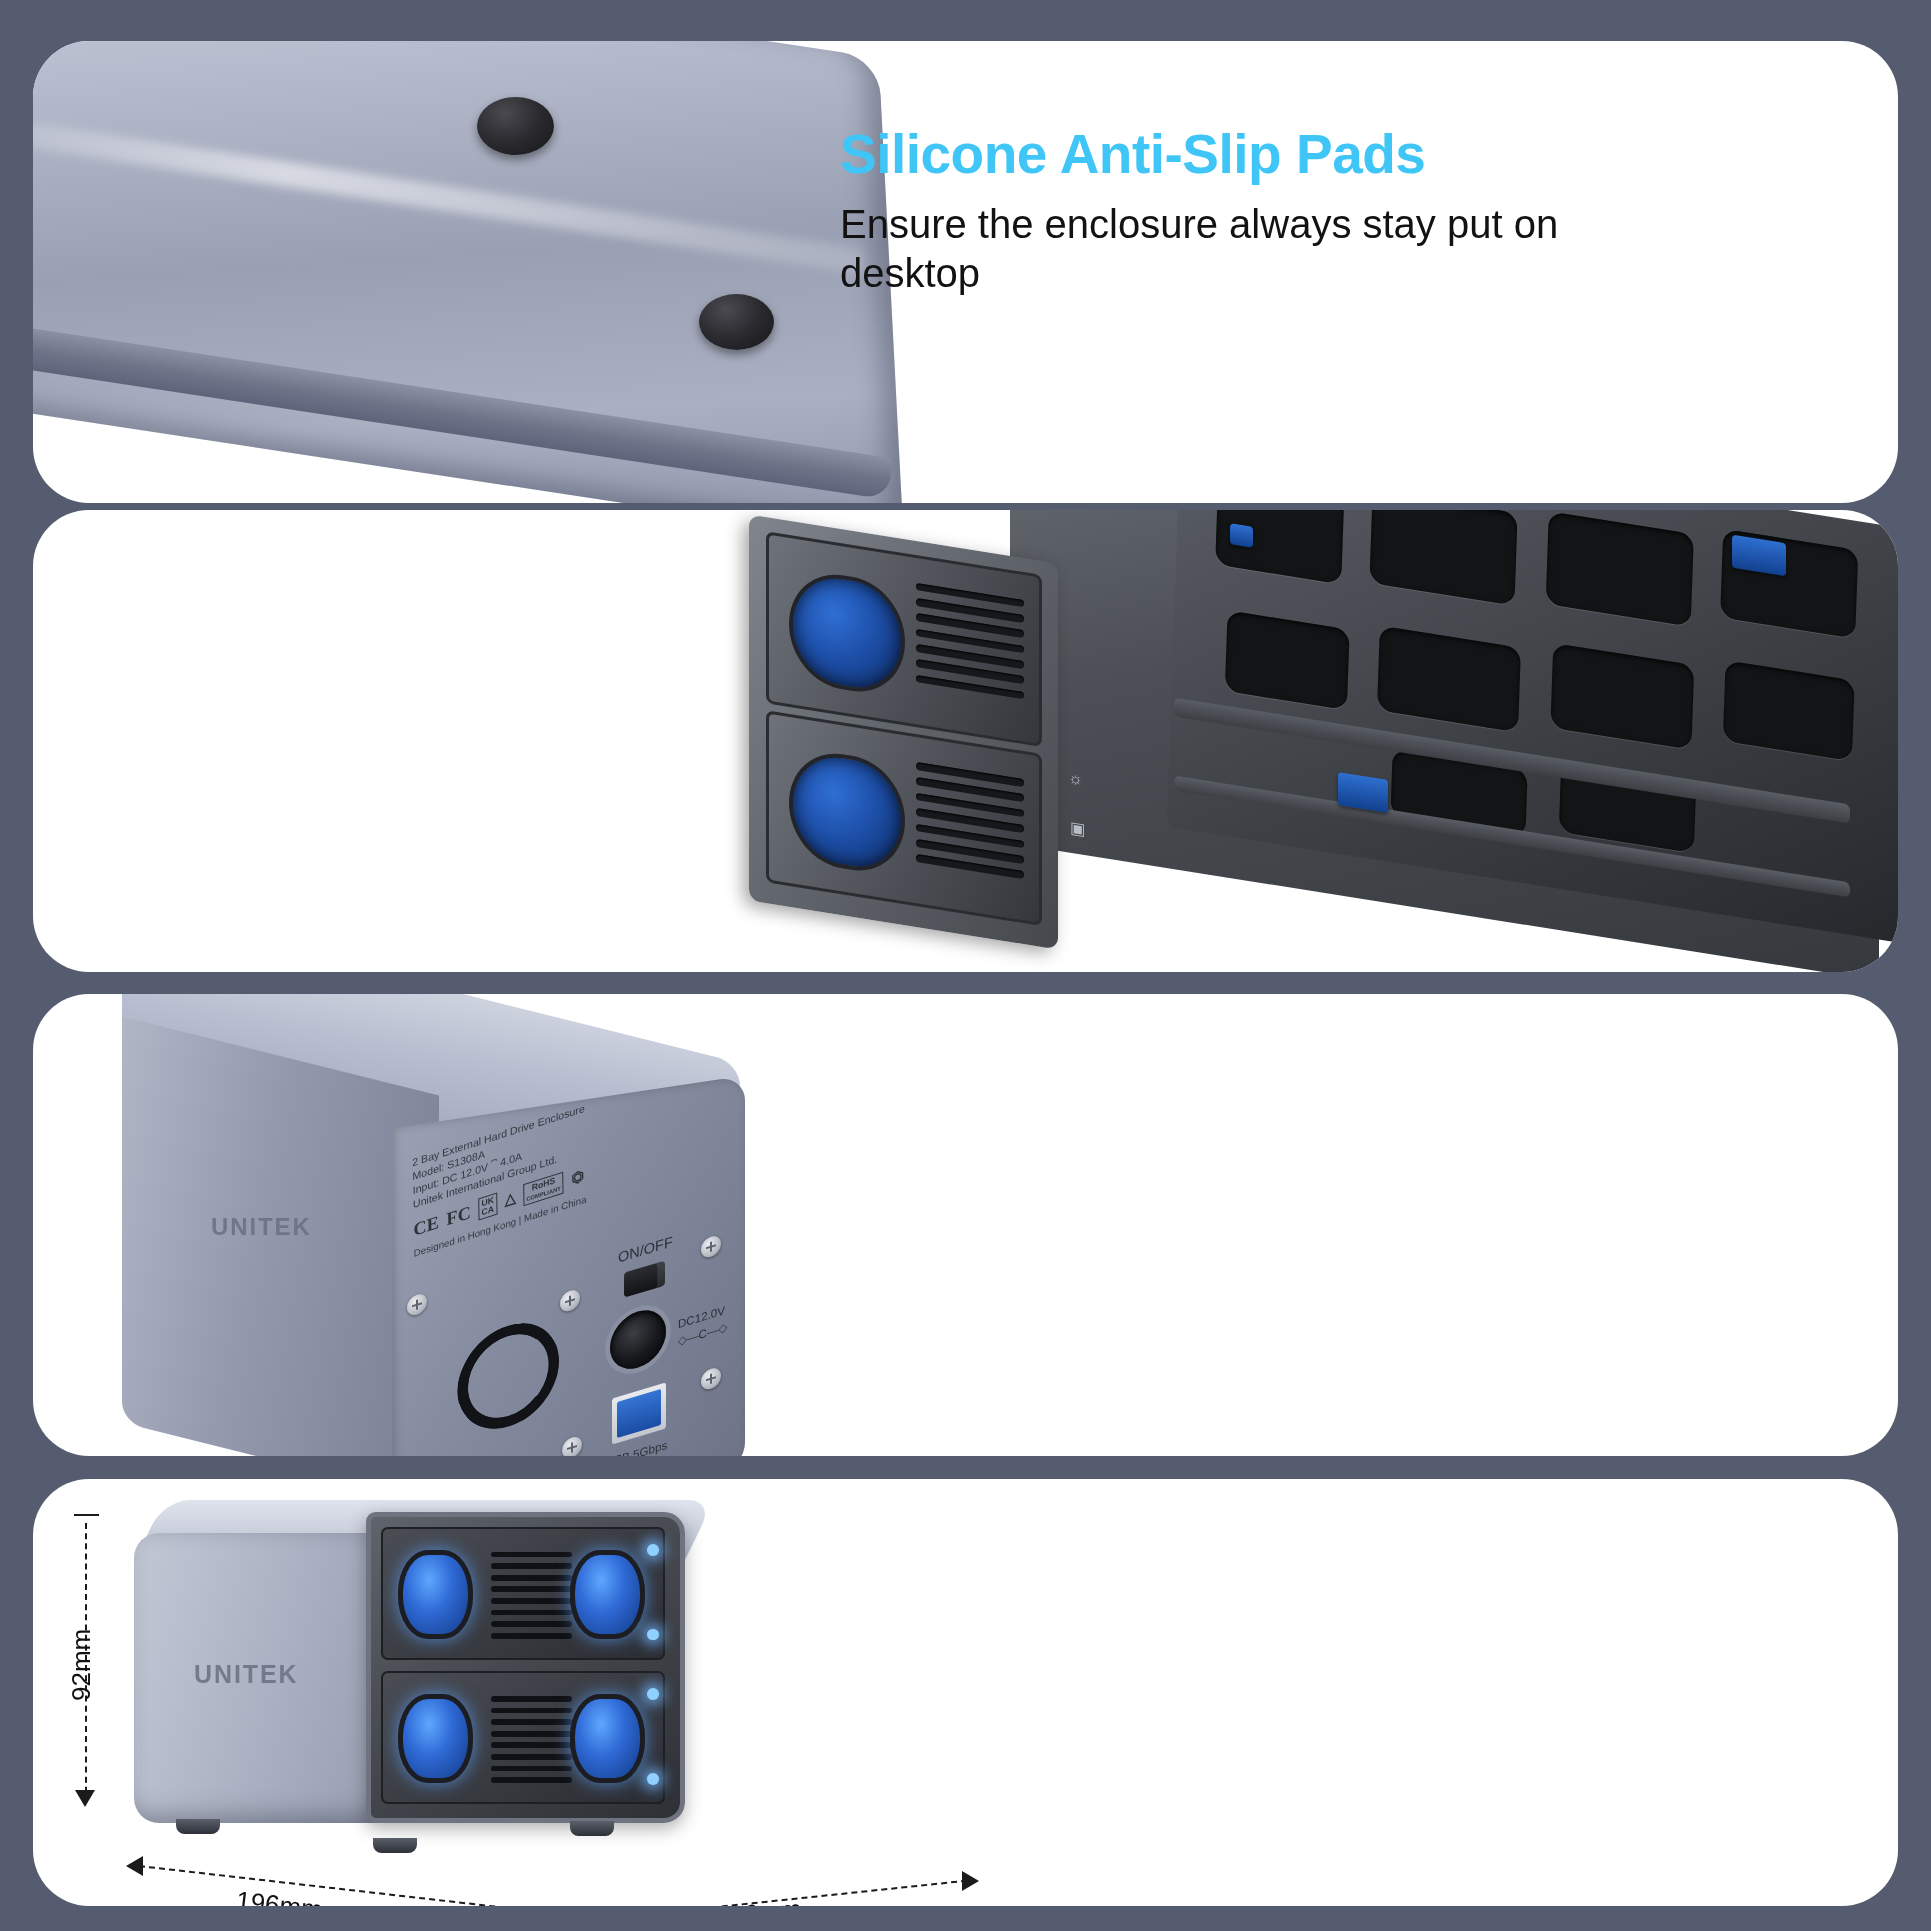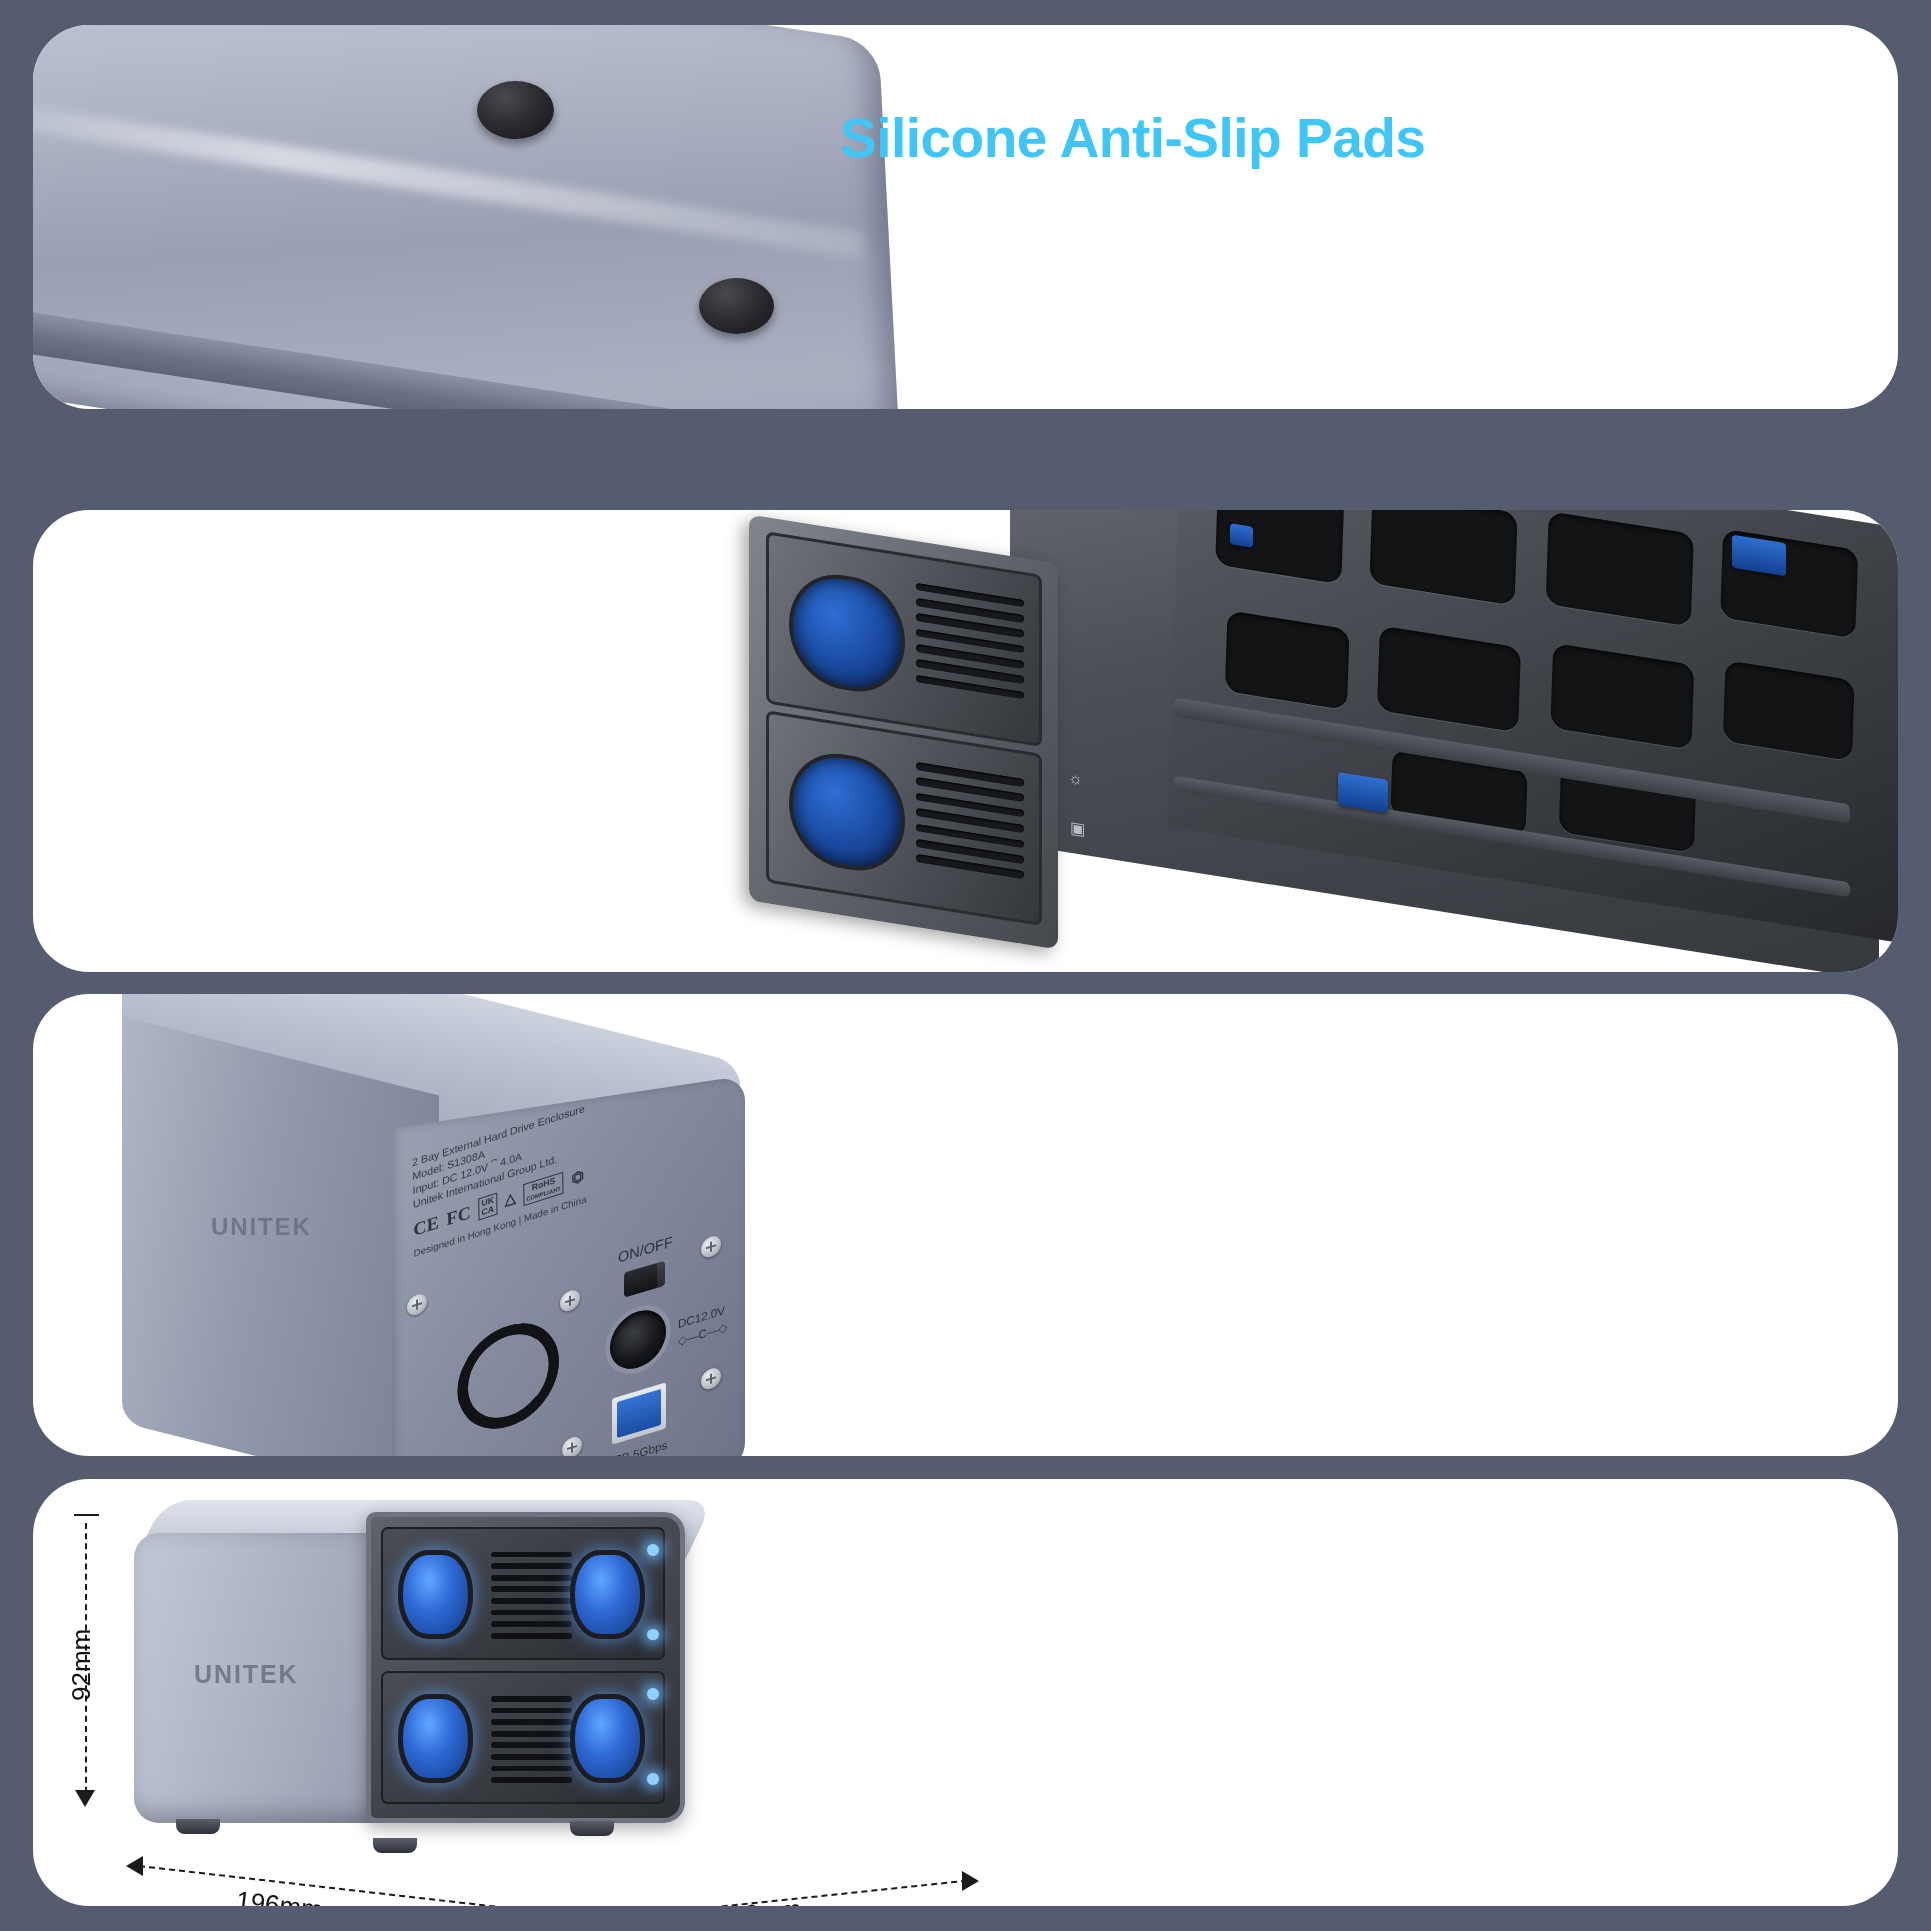--- a/index.html
+++ b/index.html
@@ -14,21 +14,21 @@
 
   
   .panel{
     position:absolute;
     left:33px;
     width:1865px;
     background:#ffffff;
     border-radius:56px;
     overflow:hidden;
   }
-  #panel-1{ top:25px;    height:384px;text-decoration:underline; }
+  #panel-1{ top:41px;    height:462px;text-decoration:underline; }
   #panel-2{ top:510px;   height:462px; }
   #panel-3{ top:994px;  height:462px; }
   #panel-4{ top:1479px;  height:427px; }
 
   
   .txt{ position:absolute; z-index:6; }
   .head{
     color:#3fc6f7;
     font-weight:bold;
     font-size:55px;
@@ -362,20 +362,21 @@
 <section class="panel" id="panel-1">
   <div class="p1-stage">
     <div class="p1-shell"></div>
     <div class="p1-edge"></div>
     <div class="p1-gloss"></div>
     <div class="pad" id="pad-a"></div>
     <div class="pad" id="pad-b"></div>
   </div>
   <div class="txt" id="txt-1">
     <div class="head">Silicone Anti-Slip Pads</div>
+    <div class="sub">Ensure the enclosure always stay put on desktop</div>
   </div>
 </section>
 
 <section class="panel" id="panel-2">
 
   <div class="p2-stage">
     <div class="p2-body"></div>
 
     <div class="p2-cage">
       <div class="cage-hole" style="left:39px;  top:58px;  width:126px; height:87px;"></div>

